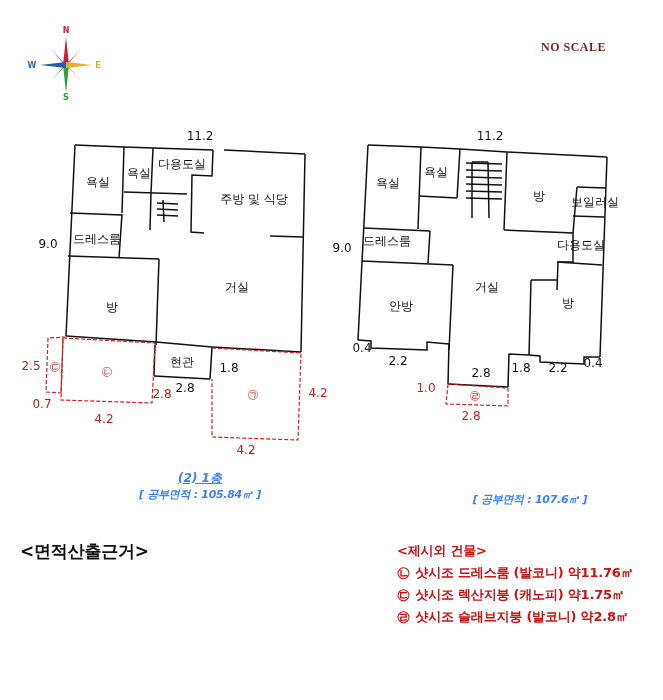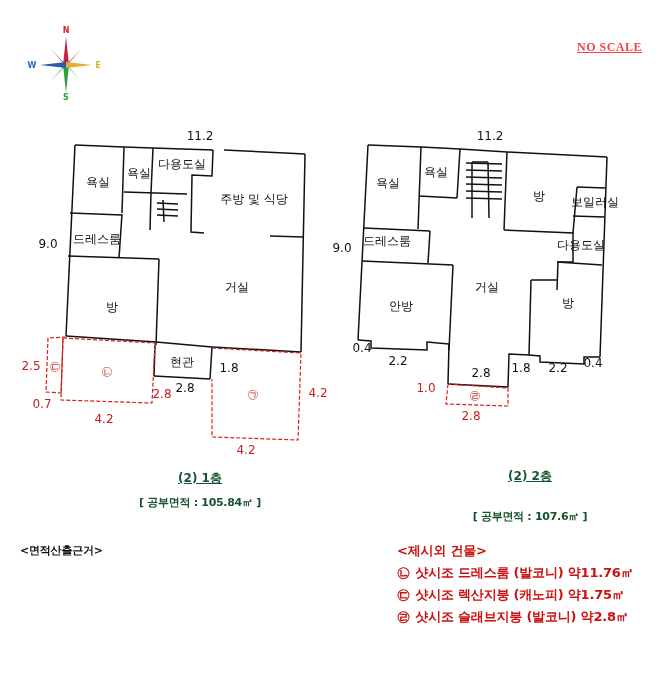--- a/index.html
+++ b/index.html
@@ -1,23 +1,23 @@
 <!DOCTYPE html>
 <html><head>
 <meta charset="utf-8">
 <style>
   html, body { margin:0; padding:0; background:#ffffff; }
   body { width:663px; height:700px; position:relative; overflow:hidden; font-family:"DejaVu Sans", sans-serif; }
   .abs { position:absolute; }
   svg text { font-family:"DejaVu Sans", sans-serif; }
-  .noscale { left:541px; top:40px; font-family:"Liberation Serif", serif; font-weight:bold; font-size:12px; text-decoration:underline; color:#ef4444; letter-spacing:0.5px;margin-left:36px; }
-  .caption { font-family:"DejaVu Sans", sans-serif; font-size:12px; color:#14532d; }
+  .noscale { left:541px; top:40px; font-family:"Liberation Serif", serif; font-weight:bold; font-size:12px; color:#7f1d1d; letter-spacing:0.5px; }
+  .caption { font-family:"DejaVu Sans", sans-serif; font-size:12px; color:#3b82f6;font-style:italic; }
   .cap-title { font-weight:bold; text-decoration:underline; font-size:12px; }
   .cap-area { font-weight:bold; font-size:11px; letter-spacing:-0.3px; }
-  .basis { left:20px; top:540px; font-size:11px; color:#111; font-weight:bold; line-height:22px; letter-spacing:-0.2px; }
+  .basis { left:20px; top:540px; font-size:17px; color:#111; font-weight:bold; line-height:22px; letter-spacing:-0.2px; }
   .basis div { white-space:nowrap; }
   .extra { left:397px; top:540px; font-size:13px; color:#cc1111; font-weight:bold; line-height:22px; letter-spacing:-0.2px; }
   .extra div { white-space:nowrap; }
   .extra .mark { display:inline-block; width:14px; }
 </style>
 </head>
 <body>
 
 <svg class="abs" style="left:25px;top:22px;" width="80" height="80" viewBox="0 0 80 80">
   <g transform="translate(41,43)">
@@ -194,24 +194,23 @@
   </g>
   <g font-size="12" fill="#c42020" text-anchor="middle">
     <text x="426" y="392">1.0</text>
     <text x="471" y="420">2.8</text>
     <text x="475" y="399" font-size="11">㉣</text>
   </g>
 </svg>
 
 <div class="abs caption" style="left:100px;top:470px;width:200px;text-align:center;">
   <div class="cap-title">(2) 1층</div>
-  <div class="cap-area" style="margin-top:8px;">[ 공부면적 : 105.84㎡ ]</div>
+  <div class="cap-area" style="margin-top:0;">[ 공부면적 : 105.84㎡ ]</div>
 </div>
 <div class="abs caption" style="left:430px;top:468px;width:200px;text-align:center;">
-  <div class="cap-title">(2) 2층</div>
   <div class="cap-area" style="margin-top:24px;">[ 공부면적 : 107.6㎡ ]</div>
 </div>
 
 <div class="abs basis">
   <div>&lt;면적산출근거&gt;</div>
 </div>
 
 <div class="abs extra">
   <div>&lt;제시외 건물&gt;</div>
   <div><span class="mark">㉡</span> <span>샷시조 드레스룸 (발코니) 약11.76㎡</span></div>

